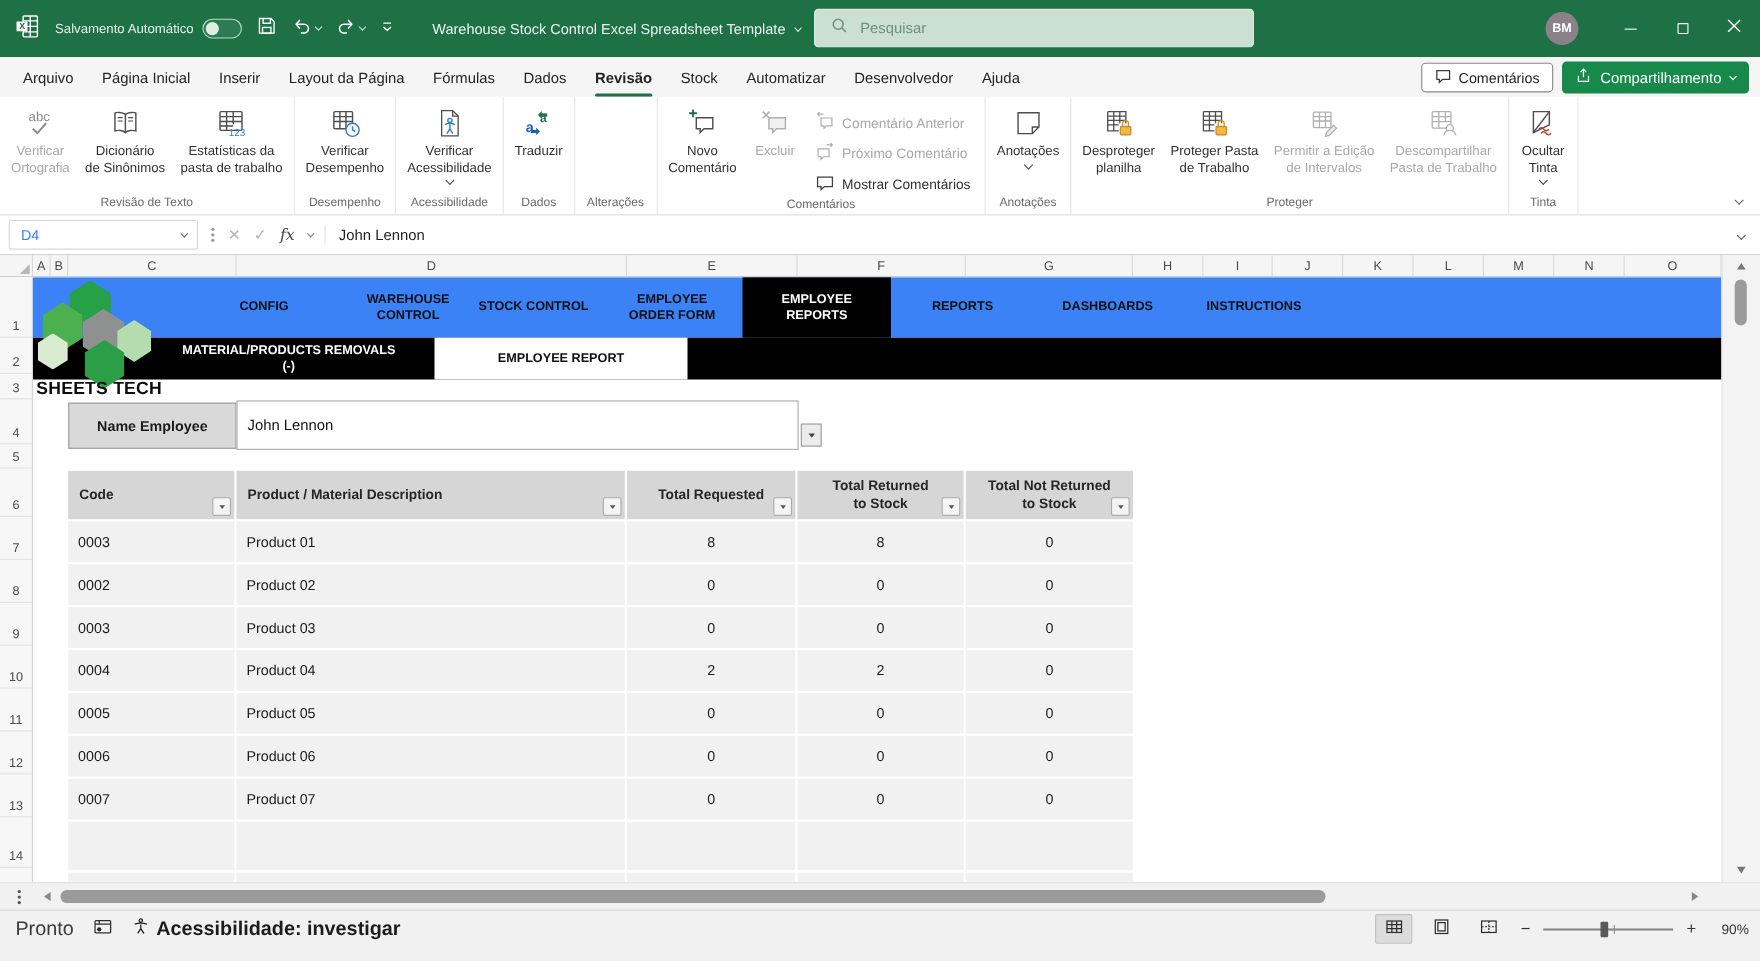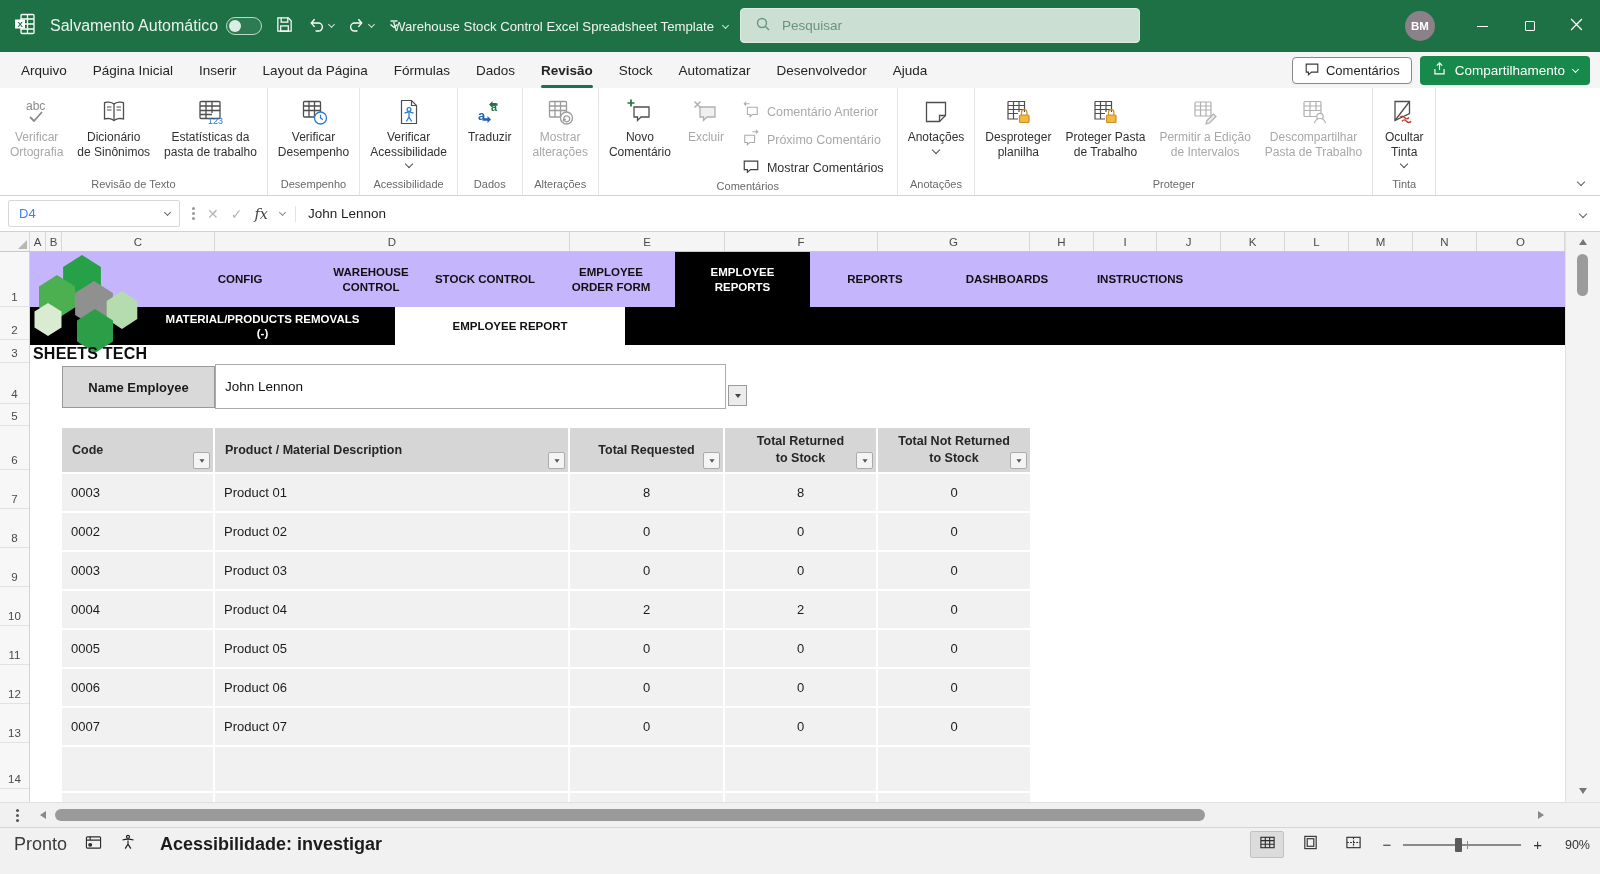--- a/index.html
+++ b/index.html
@@ -3,21 +3,21 @@
 <meta charset="utf-8">
 <style>
   * { box-sizing: border-box; }
   body { margin:0; width:1600px; height:874px; overflow:hidden;
          font-family:"Liberation Sans","DejaVu Sans",sans-serif; background:#fff; }
   .app { position:relative; width:1600px; height:874px; background:#fff; }
 
   
   .titlebar { height:52px; background:#1e7145; position:relative; display:flex; align-items:center; color:#fff; }
   .tb-left { display:flex; align-items:center; gap:13px; padding-left:13px; }
-  .tb-autosave { display:flex; align-items:center; gap:8px; font-size:16px; color:#e9f2ec; }
+  .tb-autosave { display:flex; align-items:center; gap:8px; font-size:12px; color:#e9f2ec; }
   .toggle { width:36px; height:18px; border:1px solid #bcd8c6; border-radius:9px; position:relative; background:rgba(255,255,255,0.07); }
   .toggle .knob { position:absolute; left:2px; top:2px; width:12px; height:12px; border-radius:50%; background:#dceee3; }
   .tb-btn { display:flex; align-items:center; gap:3px; }
   .chev { display:inline-block; width:6px; height:6px; border-right:1.4px solid currentColor; border-bottom:1.4px solid currentColor; transform:rotate(45deg); }
   .chev.sm { width:5px; height:5px; }
   .tb-left .chev { color:#cfe3d6; margin-top:-3px; }
   .tb-title { position:absolute; left:393px; top:0; height:52px; display:flex; align-items:center; gap:9px; font-size:13.2px; color:#eef5f0; }
   .tb-title .chev { color:#d7e8dd; margin-top:-2px; }
   .tb-search { position:absolute; left:740px; top:8px; width:400px; height:35px; background:#cbdfd2; border:1px solid #dcebe1; border-radius:4px; display:flex; align-items:center; gap:9px; padding-left:14px; }
   .tb-search input { background:transparent; border:none; outline:none; font-size:13.5px; color:#49715b; width:320px; font-family:inherit; }
@@ -73,21 +73,21 @@
   .corner::after { content:""; position:absolute; right:2px; bottom:2px; border-left:9px solid transparent; border-bottom:9px solid #b7b7b7; }
   .colh { display:flex; align-items:center; justify-content:center; border-right:1px solid #d8d8d8; }
   .colh-end { flex:1; }
 
   
   .gridarea { position:relative; height:550px; background:#fff; overflow:hidden; }
   .rowheaders { position:absolute; left:0; top:0; width:30px; height:100%; background:#f7f7f7; border-right:1px solid #d4d4d4; display:flex; flex-direction:column; font-size:11.5px; color:#4a4a4a; }
   .rowh { display:flex; align-items:flex-end; justify-content:center; padding-bottom:3px; border-bottom:1px solid #e2e2e2; }
 
   .sheet { position:absolute; left:0; top:0; right:35px; bottom:0; }
-  .navbar { position:absolute; left:30px; top:0; width:1535px; height:55px; background:#c4b5fd; }
+  .navbar { position:absolute; left:30px; top:0; width:1535px; height:55px; background:#3b82f6; }
   .navtab { position:absolute; top:0; height:55px; display:flex; align-items:center; justify-content:center; text-align:center; font-weight:700; font-size:11.5px; color:#101010; line-height:1.3; padding:0 8px; }
   .navtab.active { background:#000; color:#fff; }
   div.navtab:nth-of-type(1){ left:140px; width:140px; }
   div.navtab:nth-of-type(2){ left:285px; width:112px; }
   div.navtab:nth-of-type(3){ left:390px; width:130px; }
   div.navtab:nth-of-type(4){ left:520px; width:122px; }
   div.navtab:nth-of-type(5){ left:645px; width:135px; }
   div.navtab:nth-of-type(6){ left:785px; width:120px; }
   div.navtab:nth-of-type(7){ left:916px; width:122px; }
   div.navtab:nth-of-type(8){ left:1049px; width:122px; }
@@ -139,21 +139,21 @@
   .vthumb { position:absolute; top:22px; left:11px; width:11px; height:42px; background:#9b9b9b; border-radius:6px; }
 
   .hscroll { height:26px; background:#f1f1f1; position:relative; border-top:1px solid #e0e0e0; border-bottom:1px solid #d5d5d5; }
   .hdots { position:absolute; left:16px; top:11px; width:3px; height:3px; background:#555; border-radius:50%; box-shadow:0 -5px 0 #555, 0 5px 0 #555; }
   .arr-left { position:absolute; left:40px; top:8px; border-top:4.5px solid transparent; border-bottom:4.5px solid transparent; border-right:6px solid #888; }
   .hthumb { position:absolute; left:55px; top:6px; width:1150px; height:12px; background:#9a9a9a; border-radius:6px; }
   .arr-right { position:absolute; right:56px; top:8px; border-top:4.5px solid transparent; border-bottom:4.5px solid transparent; border-left:6px solid #888; }
 
   .statusbar { height:46px; background:#f1f1f1; position:relative; }
   .sb-left { display:flex; align-items:flex-start; gap:18px; padding:6px 0 0 14px; font-size:18px; color:#3b3b3b; }
-  .sb-acc { display:flex; align-items:center; gap:24px; font-weight:700; color:#1c1c1c; }
+  .sb-acc { display:flex; align-items:center; gap:6px; font-weight:700; color:#1c1c1c; }
   .sb-right { position:absolute; right:10px; top:3px; display:flex; align-items:center; gap:9px; }
   .viewbtn { width:34px; height:27px; display:flex; align-items:center; justify-content:center; border-radius:2px; }
   .viewbtn.active { background:#dcdcdc; border:1px solid #c2c2c2; }
   .zbtn { font-size:15px; color:#333; padding:0 3px; }
   .ztrack { width:118px; height:2px; background:#8a8a8a; position:relative; }
   .zthumb { position:absolute; left:52px; top:-6px; width:7px; height:14px; background:#5a5a5a; border-radius:1px; }
   .ztick { position:absolute; left:64px; top:-3px; width:1px; height:8px; background:#8a8a8a; }
   .zoomval { font-size:12.5px; color:#333; width:36px; text-align:right; }
 </style>
 </head>
@@ -367,36 +367,20 @@
                   <text x="15" y="13" font-size="11" font-weight="bold" fill="#217346" font-family="sans-serif">ã</text>
                 </svg>
               </span>
               <span class="rlabel">Traduzir</span>
             </div>
           </div>
         </div>
       <div class="rgroup-name">Dados</div>
     </div>
     <div class="rgroup">
-      <div class="rgroup-buttons">
-          <div class="rbig">
-            <div class="rbtn disabled">
-              <span class="ricon">
-                <svg width="28" height="28" viewBox="0 0 28 28" fill="none" stroke="#9b9b9b" stroke-width="1.3">
-                  <rect x="3.5" y="3.5" width="17" height="15.5" rx="1"></rect>
-                  <path d="M3.5 8h17M9 3.5V19M14.5 3.5V19M3.5 12.5h17"></path>
-                  <circle cx="20.5" cy="20" r="6" fill="#fff"></circle>
-                  <path d="M17.8 21.5a3 3 0 1 1 .6 1.2M17.5 23.5v-2h2.3"></path>
-                </svg>
-              </span>
-              <span class="rlabel">Mostrar
-alterações</span>
-            </div>
-          </div>
-        </div>
       <div class="rgroup-name">Alterações</div>
     </div>
     <div class="rgroup">
       <div class="rgroup-buttons">
         <div class="rbig">
             <div class="rbtn">
               <span class="ricon">
                 <svg width="28" height="28" viewBox="0 0 28 28" fill="none" stroke="#4e4e4e" stroke-width="1.3">
                   <path d="M8 9h15v10h-8l-3.5 3.5V19H8z"></path>
                   <path d="M5 1.5v7M1.5 5h7" stroke="#217346" stroke-width="1.7"></path>

